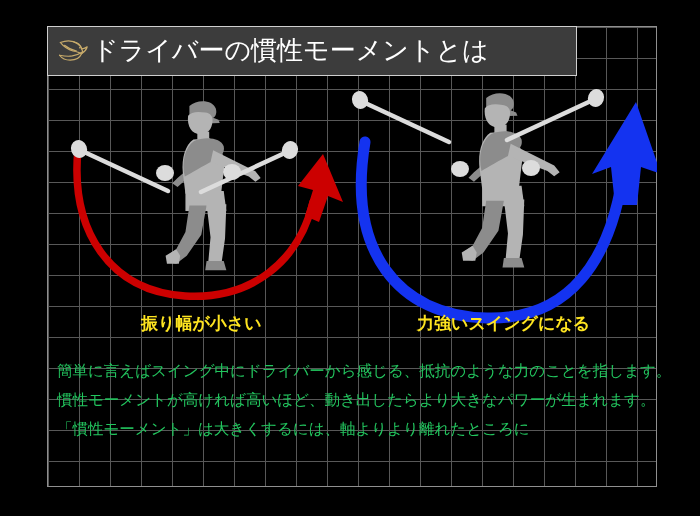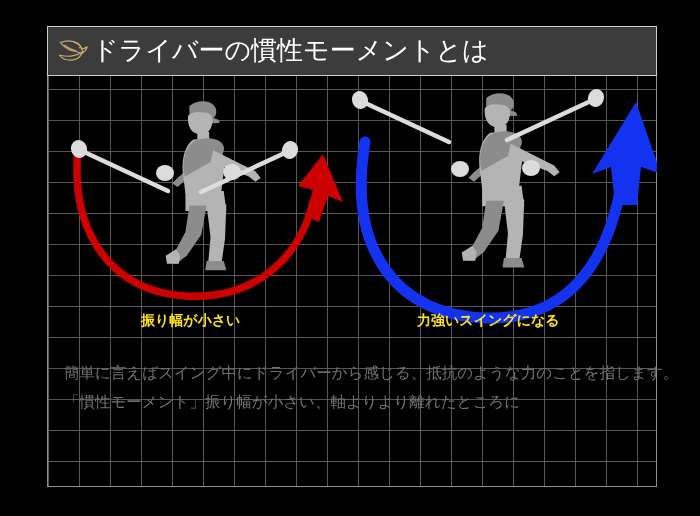--- a/index.html
+++ b/index.html
@@ -31,21 +31,21 @@
     background-position: 0 0;
     border: 1px solid #8f8f8f;
     box-sizing: border-box;
   }
 
   
   #titlebar {
     position: absolute;
     left: 47px;
     top: 26px;
-    width: 610px;
+    width: 530px;
     height: 50px;
     background: #3c3c3c;
     border: 1px solid #cfcfcf;
     box-sizing: border-box;
     display: flex;
     align-items: center;
     padding-left: 8px;
     z-index: 5;
   }
   #logo {
@@ -72,40 +72,40 @@
     width: 610px;
     height: 461px;
     z-index: 3;
     pointer-events: none;
   }
 
   
   .caption {
     position: absolute;
     color: #ffe520;
-    font-size: 14px;
+    font-size: 17px;
     font-weight: bold;
     white-space: nowrap;
     z-index: 4;
     font-family: "DejaVu Sans", "Liberation Sans", sans-serif;
   }
   #caption-left  { left: 141px; top: 312px; }
   #caption-right { left: 417px; top: 312px; text-align: right; }
 
   
   #body-text {
     position: absolute;
-    left: 64px;
+    left: 57px;
     top: 358px;
     width: 586px;
     z-index: 4;
-    color: #737373;
+    color: #22c55e;
     font-size: 15.5px;
     line-height: 29px;
-    font-family: Liberation Serif, serif;
+    font-family: Liberation Mono, monospace;
   }
   #body-text .line { white-space: nowrap; display: block; }
 </style>
 </head>
 <body>
 
 <div id="page">
 
   <div id="sheet"></div>
 
@@ -207,16 +207,17 @@
       <circle cx="33.5" cy="19.5" r="1.1" fill="#c8ab6b"></circle>
     </svg>
     <span id="title-text">ドライバーの慣性モーメントとは</span>
   </div>
 
   <div class="caption" id="caption-left">振り幅が小さい</div>
   <div class="caption" id="caption-right">力強いスイングになる</div>
 
   <div id="body-text">
     <span class="line">簡単に言えばスイング中にドライバーから感じる、抵抗のような力のことを指します。</span>
-    <span class="line">「慣性モーメント」振り幅が小さい、軸よりより離れたところに</span>
+    <span class="line">慣性モーメントが高ければ高いほど、動き出したらより大きなパワーが生まれます。</span>
+    <span class="line">「慣性モーメント」は大きくするには、軸よりより離れたところに</span>
   </div>
 
 </div>
 
 </body></html>

